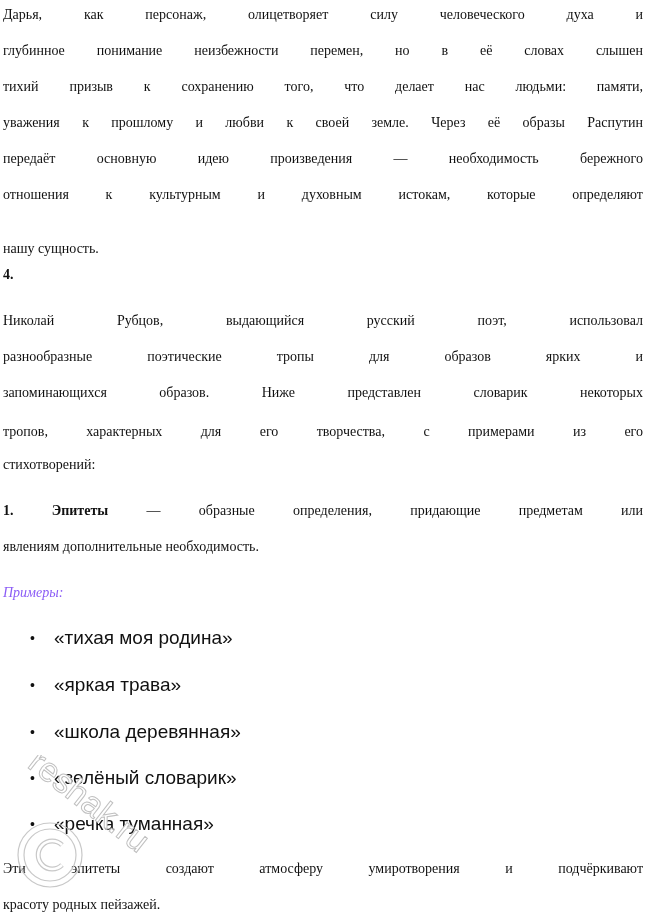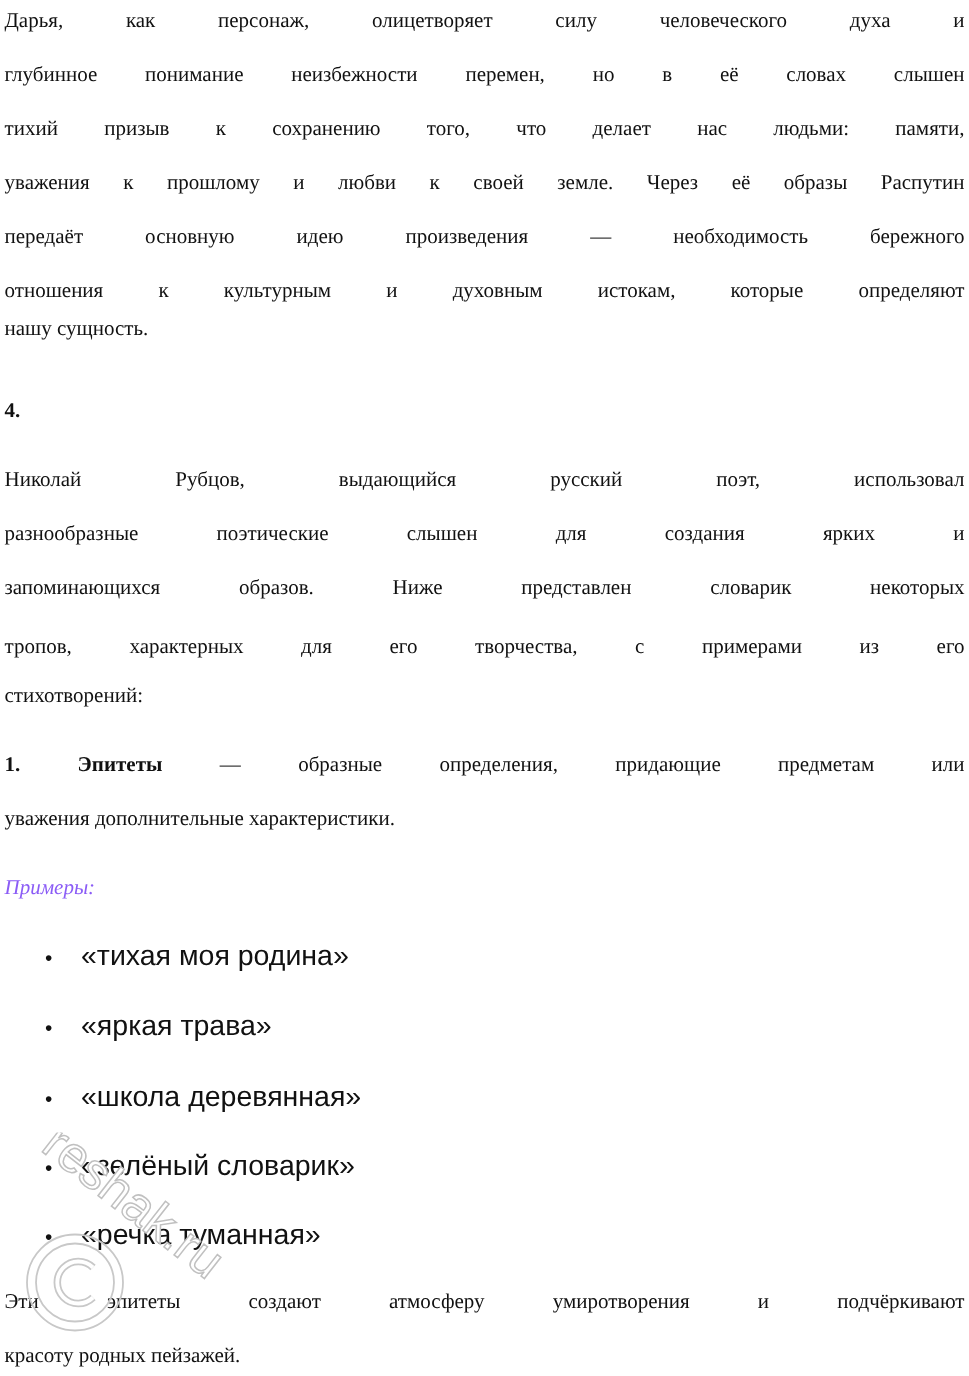--- a/index.html
+++ b/index.html
@@ -69,36 +69,36 @@
 
 <div class="page">
 
   <div>
     <div class="line justify" style="top:3px">Дарья, как персонаж, олицетворяет силу человеческого духа и</div>
     <div class="line justify" style="top:39px">глубинное понимание неизбежности перемен, но в её словах слышен</div>
     <div class="line justify" style="top:75px">тихий призыв к сохранению того, что делает нас людьми: памяти,</div>
     <div class="line justify" style="top:111px">уважения к прошлому и любви к своей земле. Через её образы Распутин</div>
     <div class="line justify" style="top:147px">передаёт основную идею произведения — необходимость бережного</div>
     <div class="line justify" style="top:183px">отношения к культурным и духовным истокам, которые определяют</div>
-    <div class="line" style="top:208px">нашу сущность.</div>
+    <div class="line" style="top:237px">нашу сущность.</div>
   </div>
 
   <div class="line bold" style="top:263px">4.</div>
 
   <div>
     <div class="line justify" style="top:309px">Николай Рубцов, выдающийся русский поэт, использовал</div>
-    <div class="line justify" style="top:345px">разнообразные поэтические слышен для создания ярких и</div>
+    <div class="line justify" style="top:345px">разнообразные поэтические тропы для образов ярких и</div>
     <div class="line justify" style="top:381px">запоминающихся образов. Ниже представлен словарик некоторых</div>
     <div class="line justify" style="top:420px">тропов, характерных для его творчества, с примерами из его</div>
     <div class="line" style="top:453px">стихотворений:</div>
   </div>
 
   <div>
     <div class="line justify" style="top:499px"><span class="bold">1. Эпитеты</span><span> — образные определения, придающие предметам или</span></div>
-    <div class="line" style="top:535px">уважения дополнительные характеристики.</div>
+    <div class="line" style="top:535px">явлениям дополнительные необходимость.</div>
   </div>
 
   <div class="line italic" style="top:581px">Примеры:</div>
 
   <div>
     <div class="li" style="top:626px">
       <span class="bullet">•</span>
       <span class="txt">«тихая моя родина»</span>
     </div>
     <div class="li" style="top:673px">

